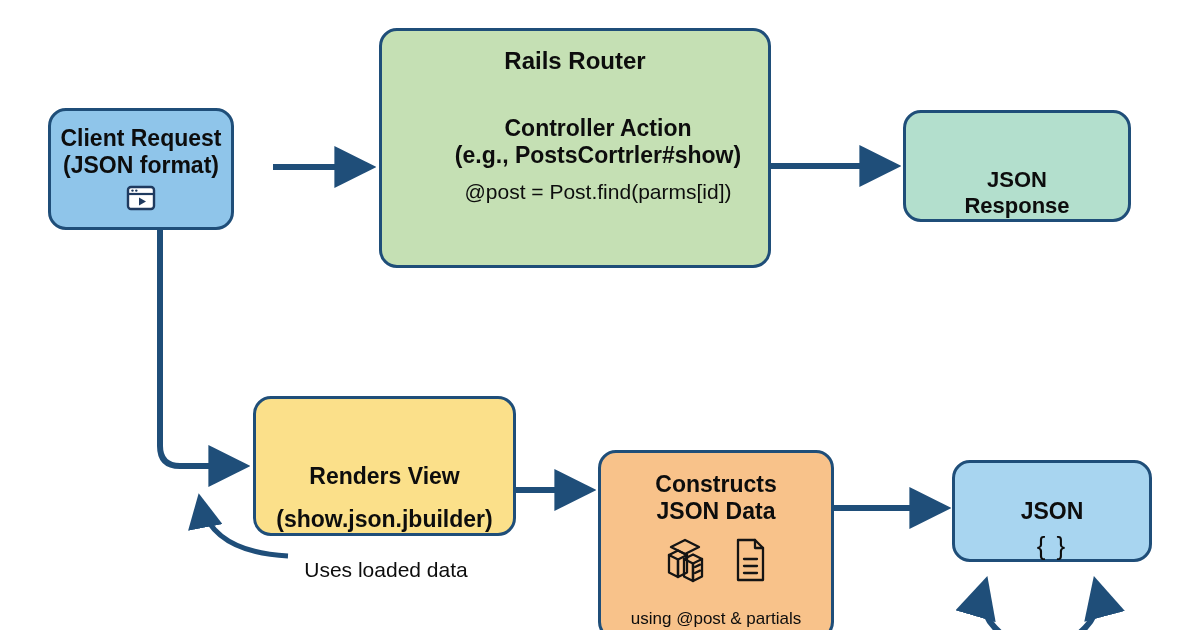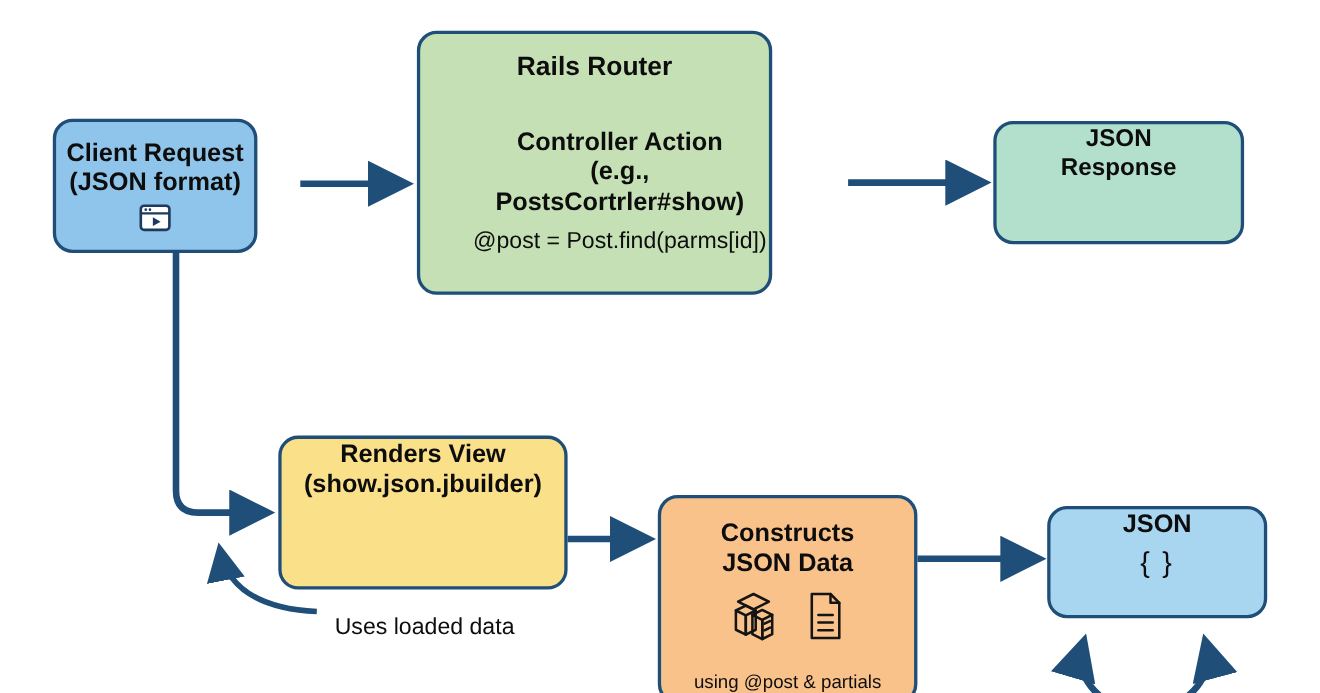--- a/index.html
+++ b/index.html
@@ -27,21 +27,21 @@
     pointer-events: none;
   }
   .node {
     position: absolute;
     box-sizing: border-box;
     border: 3px solid #1f4e79;
     border-radius: 18px;
     display: flex;
     flex-direction: column;
     align-items: center;
-    justify-content: flex-start;
+    justify-content: flex-end;
     text-align: center;
     color: #0d0d0d;
     z-index: 3;
   }
   .node .title {
     font-weight: bold;
     line-height: 1.18;
   }
   .node .sub {
     font-weight: bold;
@@ -56,21 +56,21 @@
   #node-client-request {
     left: 48px; top: 108px; width: 186px; height: 122px;
     background: #8fc5ea;
     justify-content: flex-start;
     padding-top: 14px;
   }
   #node-client-request .title { font-size: 23px; }
   #node-client-request .icon-slot { margin-top: 6px; }
 
   #node-rails-router {
-    left: 379px; top: 28px; width: 323px; height: 240px;
+    left: 379px; top: 28px; width: 392px; height: 240px;
     background: #c5e0b4;
     justify-content: flex-start;
     padding-top: 16px;
   }
   #node-rails-router .title { font-size: 24px; }
   #node-rails-router .action-block {
     margin-top: 40px;
     text-align: center;
     width: 100%;
     padding-left: 46px;
@@ -81,20 +81,21 @@
 
   #node-json-response {
     left: 903px; top: 110px; width: 228px; height: 112px;
     background: #b3dfcd;
   }
   #node-json-response .title { font-size: 22px; }
 
   #node-renders-view {
     left: 253px; top: 396px; width: 263px; height: 140px;
     background: #fbe08a;
+    gap: 16px;
   }
   #node-renders-view .title { font-size: 23px; }
   #node-renders-view .sub { font-size: 23px; }
 
   #node-constructs-json {
     left: 598px; top: 450px; width: 236px; height: 190px;
     background: #f8c28a;
     justify-content: flex-start;
     padding-top: 18px;
   }

